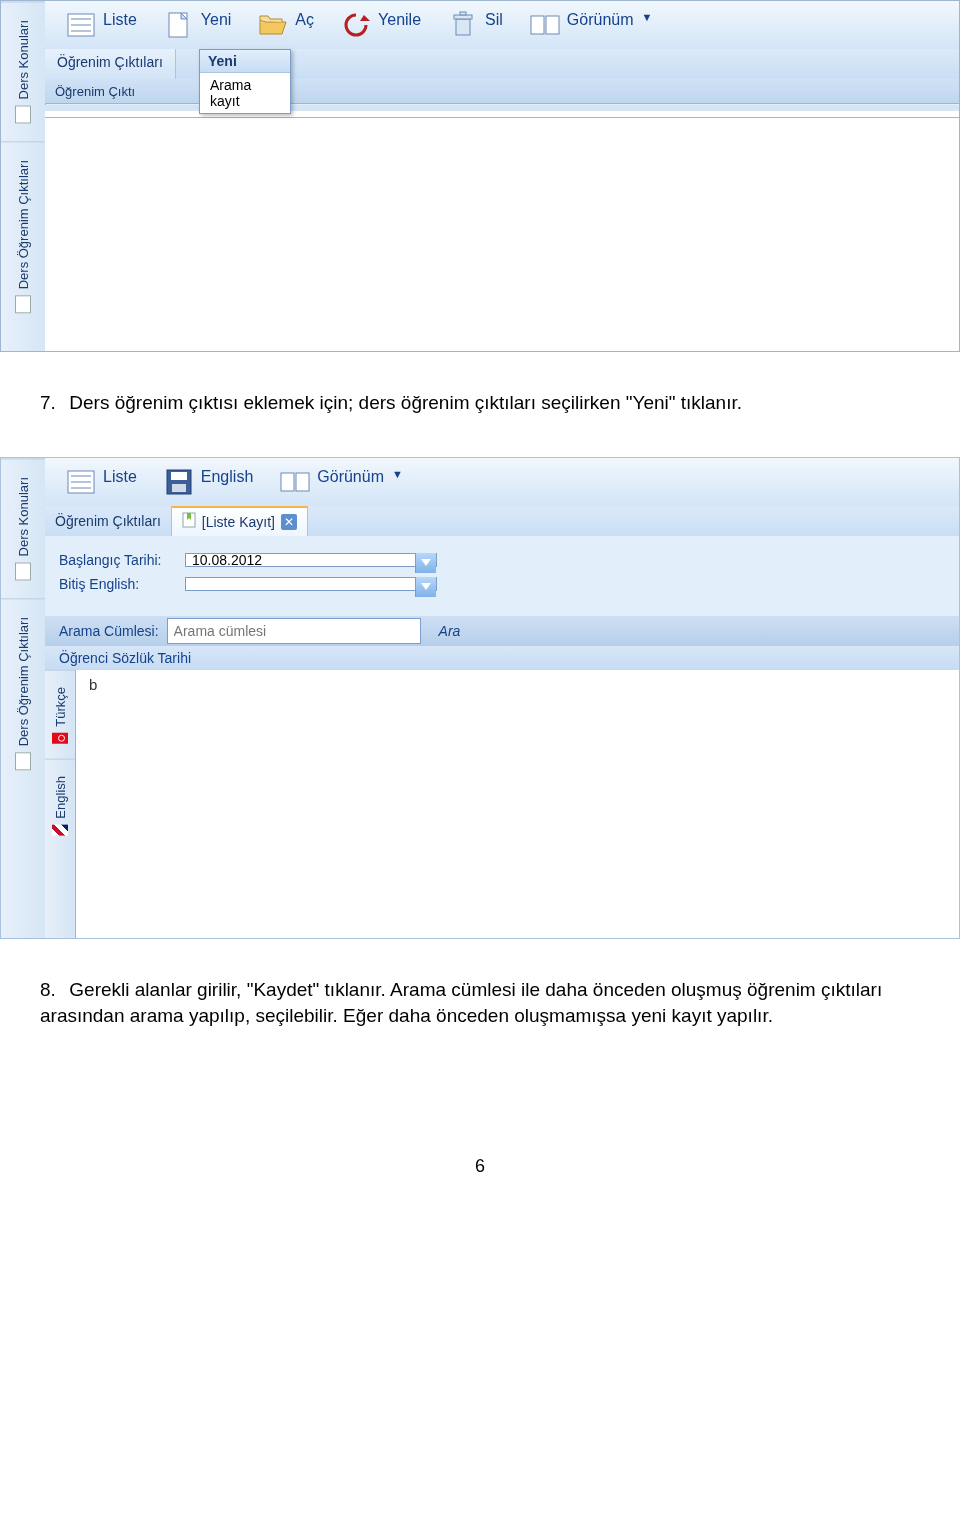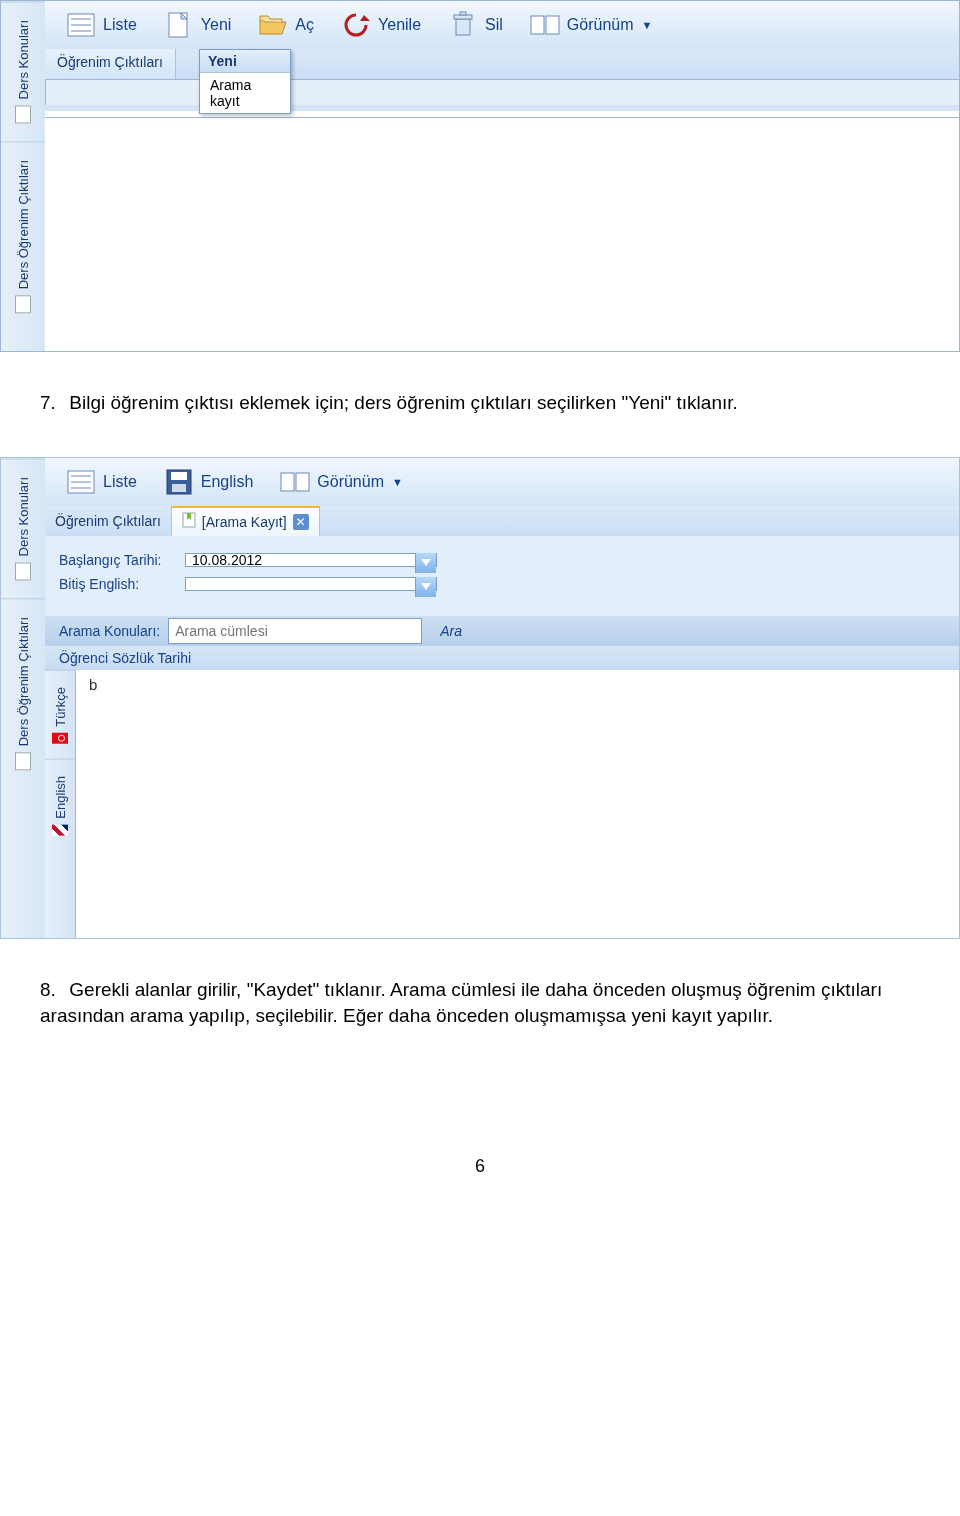--- a/index.html
+++ b/index.html
@@ -25,21 +25,21 @@
   }
   .scr1 { height: 350px; }
   .scr2 { height: 480px; border: 1px solid #a9c2de; }
   .scr-toolbar {
     position: absolute; top: 0; left: 44px; right: 0; height: 48px;
     border-bottom: 1px solid #9db7d2;
     background: linear-gradient(to bottom, #f1f7fd, #d3e5f7);
     display: flex; align-items: center; padding-left: 10px; gap: 6px;
   }
   .tool-btn {
-    display: flex; align-items: center; gap: 6px;
+    display: flex; align-items: flex-start; gap: 6px;
     padding: 4px 10px; cursor: pointer; font-size: 16px;
     color: #15428b;
   }
   .tool-icon { width: 32px; height: 28px; display:inline-flex; align-items:center; justify-content:center; }
   .icon-list svg, .tool-icon svg { display:block; }
   .left-tabs {
     position: absolute; top: 0; left: 0; bottom: 0; width: 44px;
     border-right: 1px solid #9db7d2;
     background: linear-gradient(to right,#e7f0fa,#d6e6f5);
     display:flex; flex-direction:column;
@@ -226,28 +226,31 @@
     </div>
     <div class="subtoolbar">
       <div class="tab-like">
         <span>Öğrenim Çıktıları</span>
       </div>
     </div>
     <div class="dropdown">
       <div class="dd-head">Yeni</div>
       <div class="dd-item">Arama kayıt</div>
     </div>
+    <div class="second-row">
+      <span>Öğrenim Çıktı</span>
+    </div>
     <div class="content-blank">
       <div class="hr-line"></div>
     </div>
   </div>
 
   <div class="instruction" style="margin-top:28px;">
     <span class="num">7.</span>
-    <span>Bilgi öğrenim çıktısı eklemek için; ders öğrenim çıktıları seçilirken "Yeni" tıklanır.</span>
+    <span>Ders öğrenim çıktısı eklemek için; ders öğrenim çıktıları seçilirken "Yeni" tıklanır.</span>
   </div>
 
   <div class="screenshot scr2" style="margin-top:24px;">
     <div class="left-tabs">
       <div class="vtab">
         <span class="doc-ic"></span>
         <span>Ders Konuları</span>
       </div>
       <div class="vtab">
         <span class="doc-ic"></span>
@@ -291,21 +294,21 @@
       <div class="tab2">
         <span>Öğrenim Çıktıları</span>
       </div>
       <div class="tab2 active">
         <span>
           <svg width="14" height="16">
               <rect x="1" y="1" width="12" height="14" fill="#fff" stroke="#8aa"></rect>
               <path d="M5 1 L5 8 L7 6 L9 8 L9 1 Z" fill="#7abf3a"></path>
             </svg>
         </span>
-        <span>[Arama Kayıt]</span>
+        <span>[Liste Kayıt]</span>
         <span class="close-x">✕</span>
       </div>
     </div>
     <div class="form-area">
       <div class="form-row">
         <label>Başlangıç Tarihi:</label>
         <div class="datebox">
           <input type="text" value="10.08.2012" style="">
           <div class="dd-arrow">
             <svg width="10" height="8">
@@ -320,21 +323,21 @@
           <input type="text" value="" style="">
           <div class="dd-arrow">
             <svg width="10" height="8">
                 <polygon points="0,0 10,0 5,7" fill="#fff"></polygon>
               </svg>
           </div>
         </div>
       </div>
     </div>
     <div class="search-bar">
-      <span>Arama Konuları:</span>
+      <span>Arama Cümlesi:</span>
       <input type="text" placeholder="Arama cümlesi" style="">
       <span class="search-btn">Ara</span>
     </div>
     <div class="header-row">
       <span>Öğrenci Sözlük Tarihi</span>
     </div>
     <div class="content2">
       <div class="lang-tabs">
         <div class="lang-tab">
           <span class="flag flag-tr"></span>

